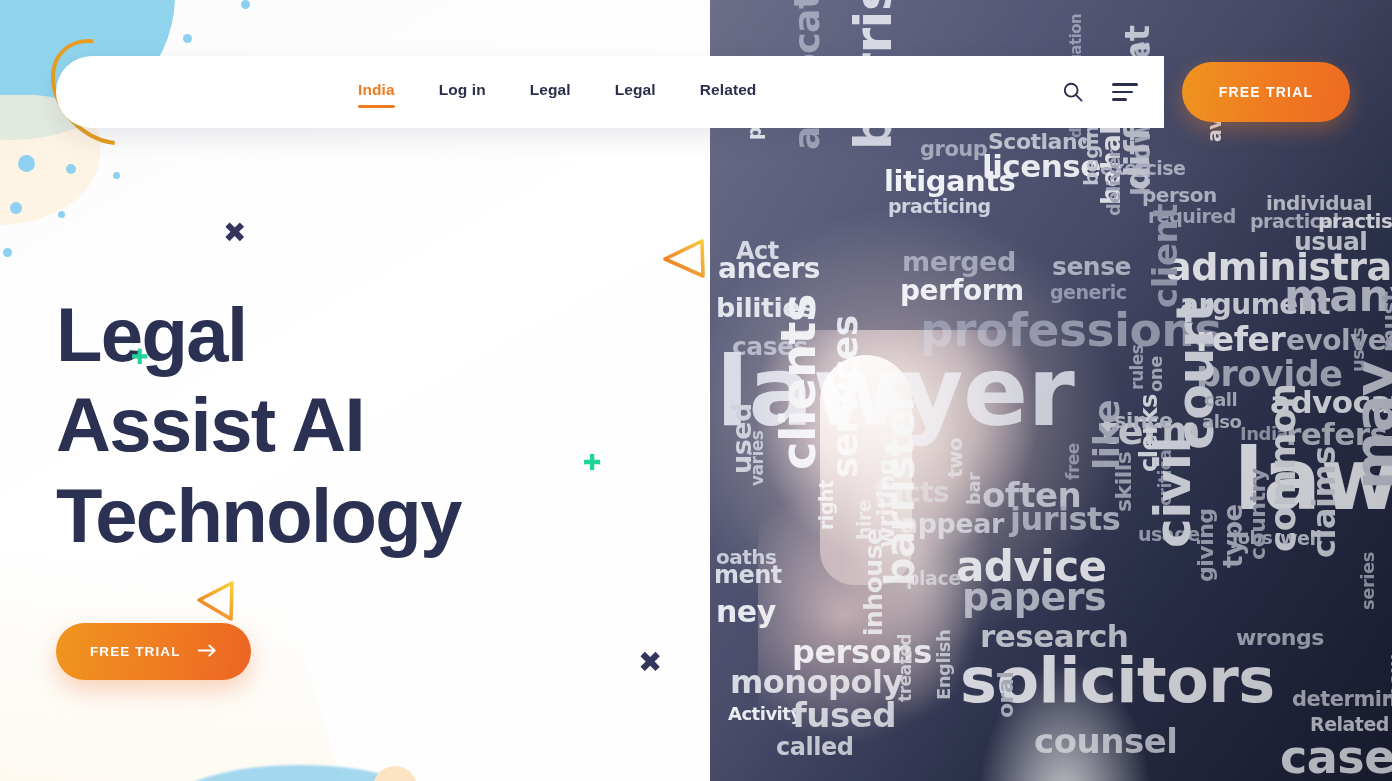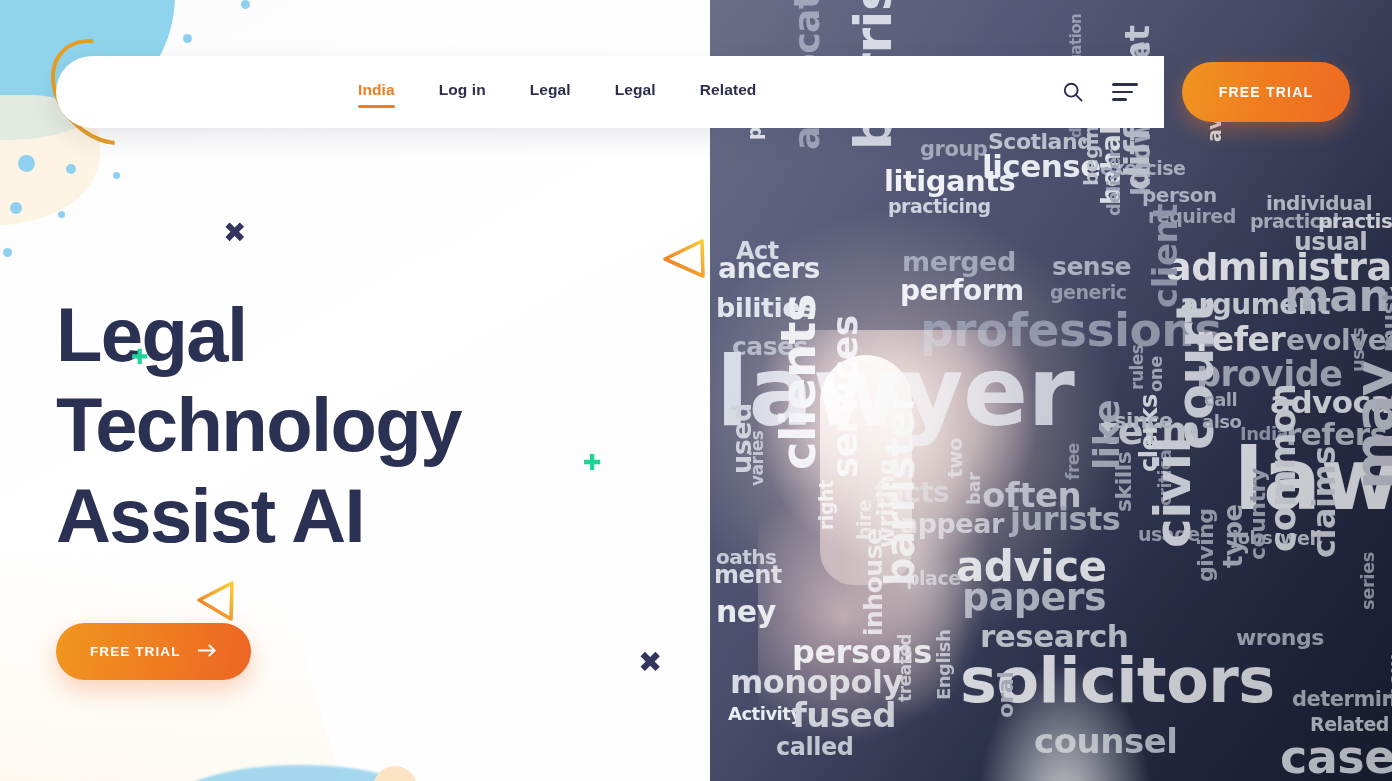--- a/index.html
+++ b/index.html
@@ -325,22 +325,22 @@
           <i></i>
       </div>
     </div>
   </nav>
 
   <button class="btn-trial-nav">FREE TRIAL</button>
 
   <div class="hero-copy">
     <h1 class="hero-title">
       <div>Legal</div>
+      <div>Assist AI</div>
       <div>Technology</div>
-      <div>Assist AI</div>
     </h1>
     <button class="btn-trial-hero">
       <span>FREE TRIAL</span>
       <span>
         <svg width="19" height="13" viewBox="0 0 19 13" fill="none">
           <line x1="0.5" y1="6.5" x2="16" y2="6.5" stroke="#fff" stroke-width="2" stroke-linecap="round"></line>
           <polyline points="11.4,1.5 16.6,6.5 11.4,11.5" stroke="#fff" stroke-width="2" fill="none" stroke-linecap="round" stroke-linejoin="round"></polyline>
         </svg>
       </span>
     </button>

